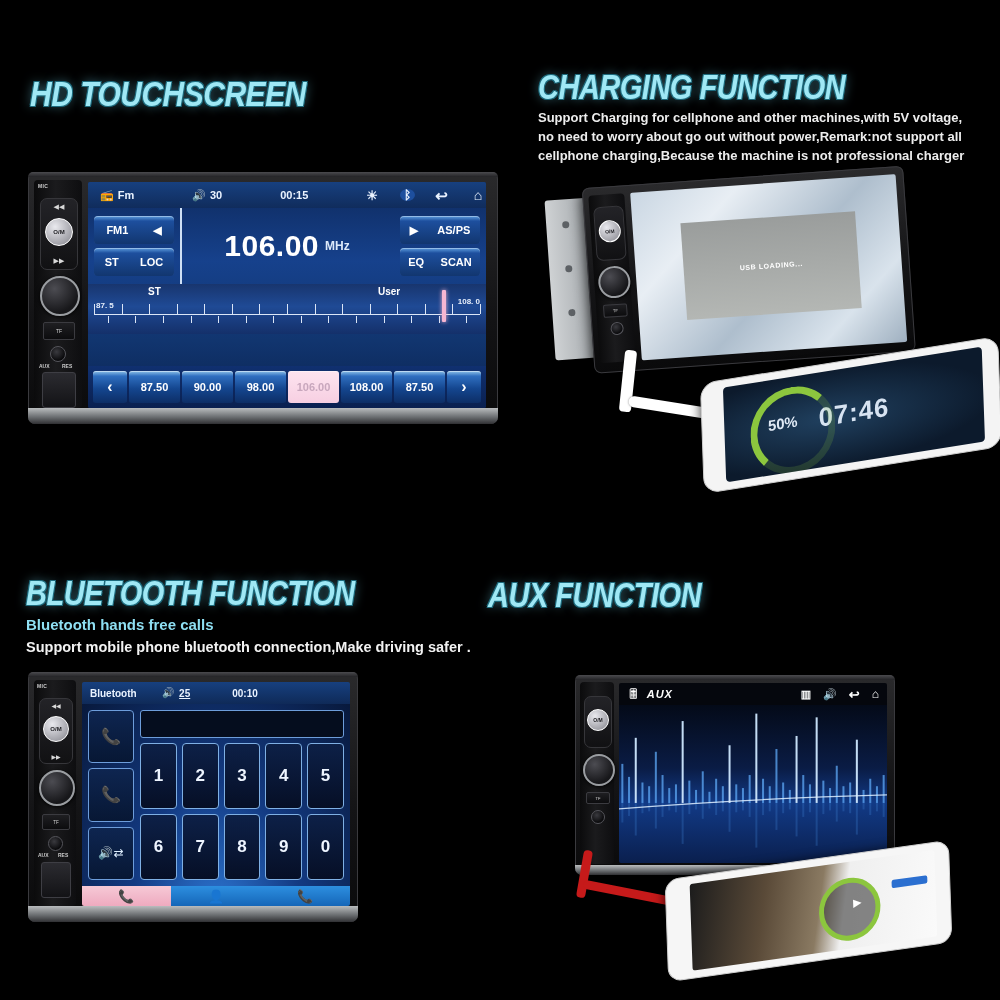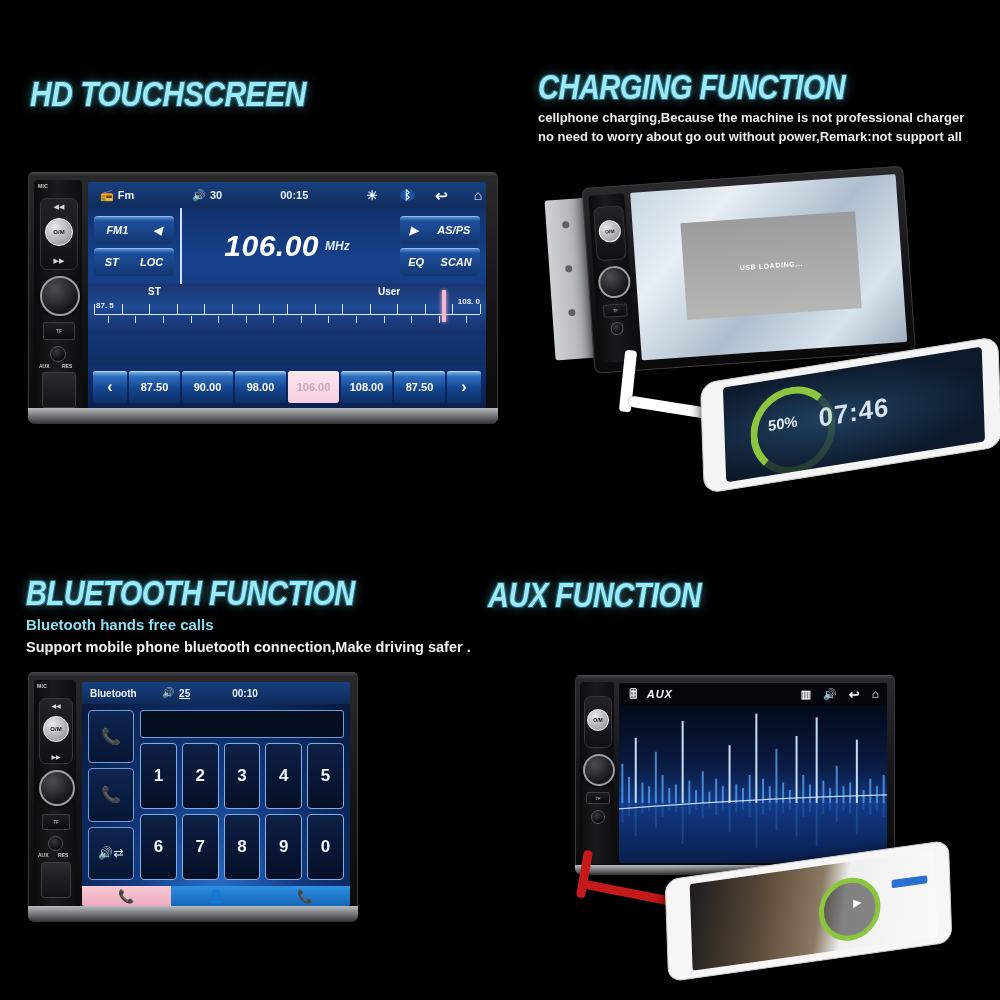--- a/index.html
+++ b/index.html
@@ -65,21 +65,21 @@
   
   .screen{position:absolute;overflow:hidden;
       background:linear-gradient(180deg,#0e2a5e 0%,#16418c 35%,#11356f 70%,#0b2350 100%);}
   .statusbar{position:absolute;left:0;right:0;top:0;height:26px;
       background:linear-gradient(180deg,#17407f,#102c5c);
       display:flex;align-items:center;color:#eaf3ff;font-size:11px;font-weight:bold;}
   .sb-item{display:flex;align-items:center;gap:4px;}
   .ico{display:inline-block;line-height:1;}
 
   .radio-mid{position:absolute;left:0;right:0;top:26px;height:76px;
-      display:flex;align-items:stretch;font-style:italic;}
+      display:flex;align-items:stretch;}
   .sidecol{width:92px;display:flex;flex-direction:column;justify-content:center;gap:4px;padding:4px 6px;box-sizing:border-box;}
   .pill{background:linear-gradient(180deg,#5f9fe0 0%,#1d4f9e 18%,#12366f 100%);
       border-radius:4px;color:#fff;font-size:11px;font-weight:bold;
       display:flex;align-items:center;justify-content:space-around;height:28px;
       box-shadow:inset 0 1px 0 rgba(255,255,255,.35);}
   .freqbox{flex:1;display:flex;align-items:center;justify-content:center;
       border-left:2px solid #cfe0f5;border-right:2px solid transparent;gap:6px;}
   .freq{color:#ffffff;font-size:30px;font-weight:bold;letter-spacing:.5px;}
   .mhz{color:#dce9fa;font-size:12px;font-weight:bold;}
 
@@ -268,22 +268,23 @@
             </div>
           <div class="pbtn arrow">›</div>
         </div>
       </div>
     </div>
   </div>
 
   <div class="panel" id="panel-charging">
     <div class="heading" style="position:absolute;left:28px;top:68px;font-size:29px;">CHARGING FUNCTION</div>
     <div class="body-txt" style="position:absolute;left:28px;top:108px;width:450px;">
+      <div>Support Charging for cellphone and other machines,with 5V voltage,</div>
+      <div>no need to worry about go out without power,Remark:not support all</div>
       <div>cellphone charging,Because the machine is not professional charger</div>
-      <div>no need to worry about go out without power,Remark:not support all</div>
     </div>
 
     <div style="position:absolute;left:40px;top:178px;width:360px;height:190px;
                 transform:rotate(-4deg);transform-origin:center;">
       <div style="position:absolute;left:0;top:10px;width:50px;height:160px;
                   background:linear-gradient(90deg,#cfd2d4,#9ba0a4);border-radius:3px;">
         <div style="position:absolute;left:16px;top:22px;width:7px;height:7px;border-radius:50%;background:#5d6165;"></div>
         <div style="position:absolute;left:16px;top:66px;width:7px;height:7px;border-radius:50%;background:#5d6165;"></div>
         <div style="position:absolute;left:16px;top:110px;width:7px;height:7px;border-radius:50%;background:#5d6165;"></div>
       </div>

